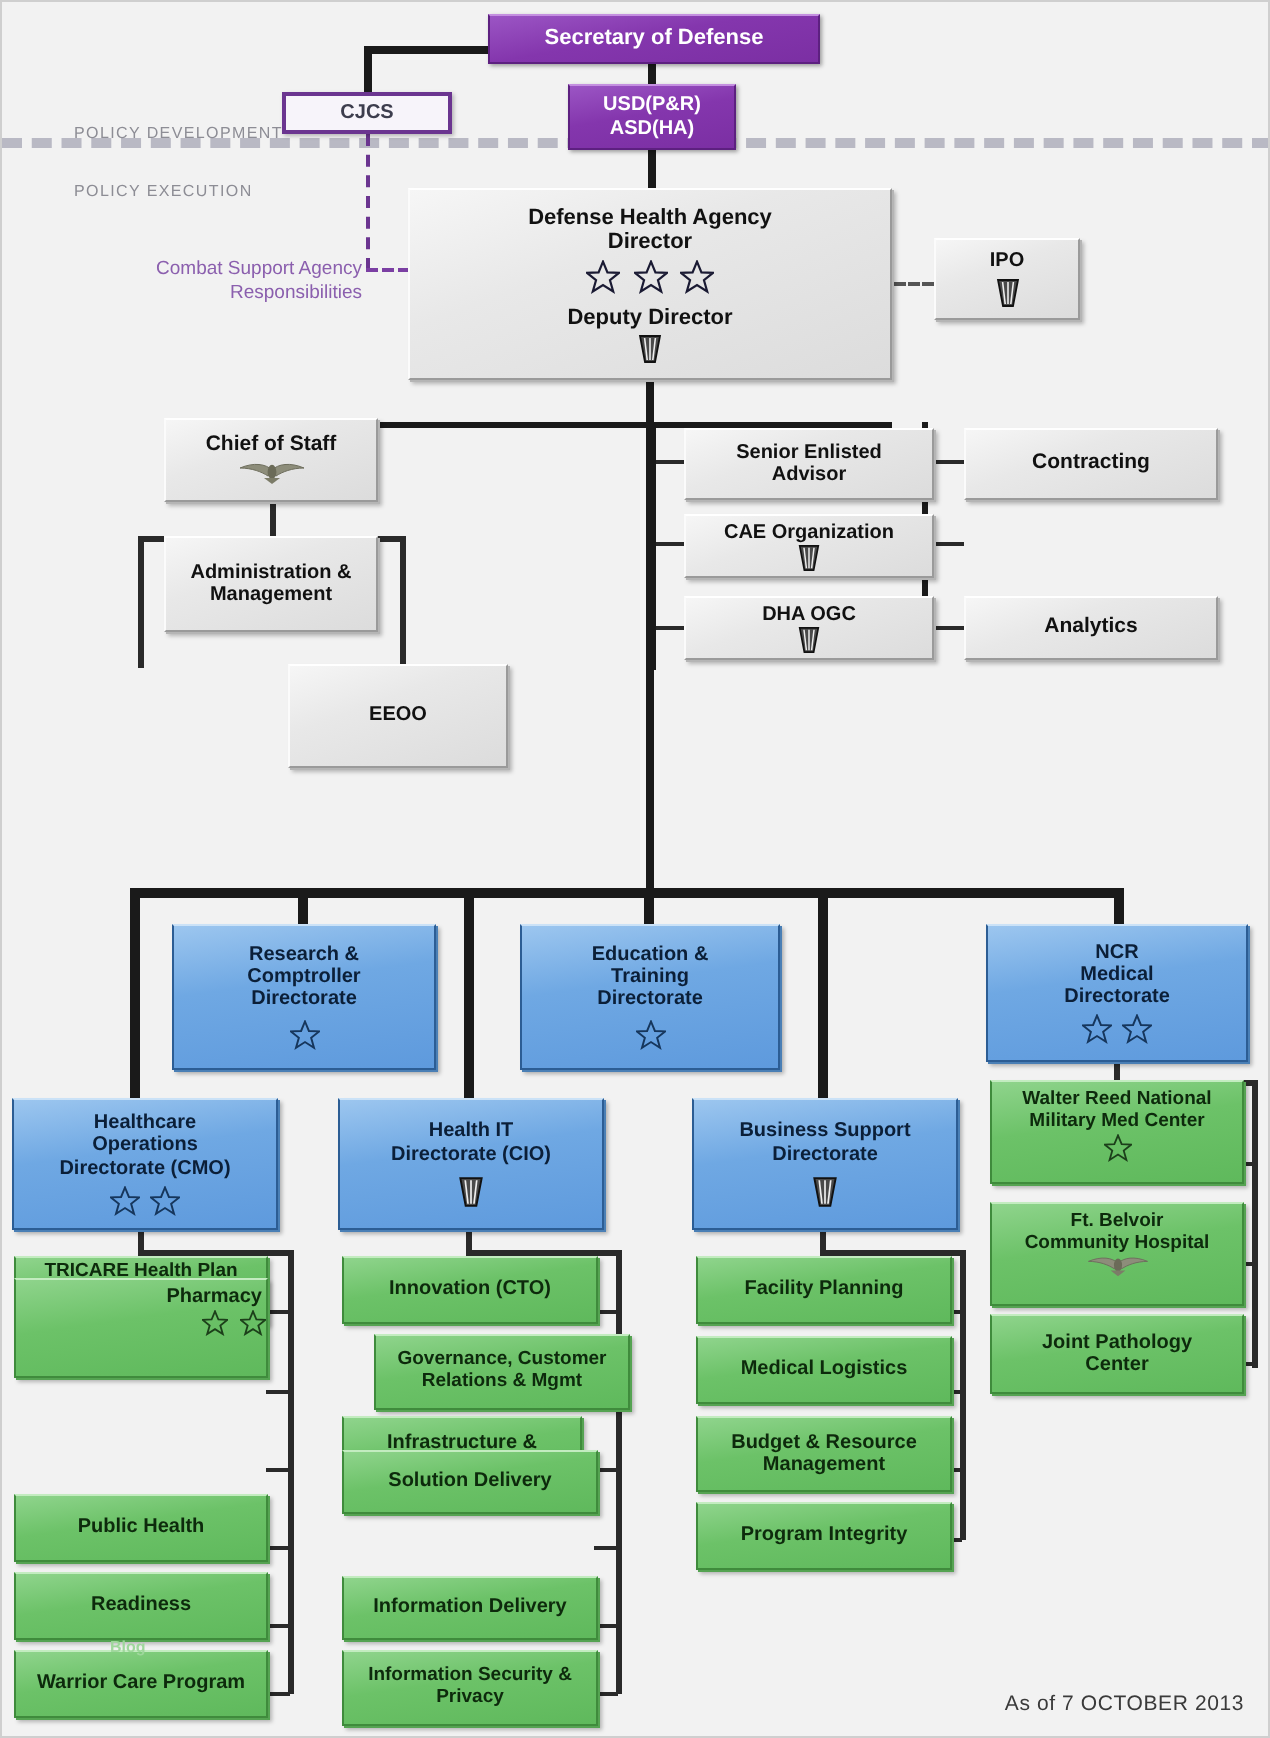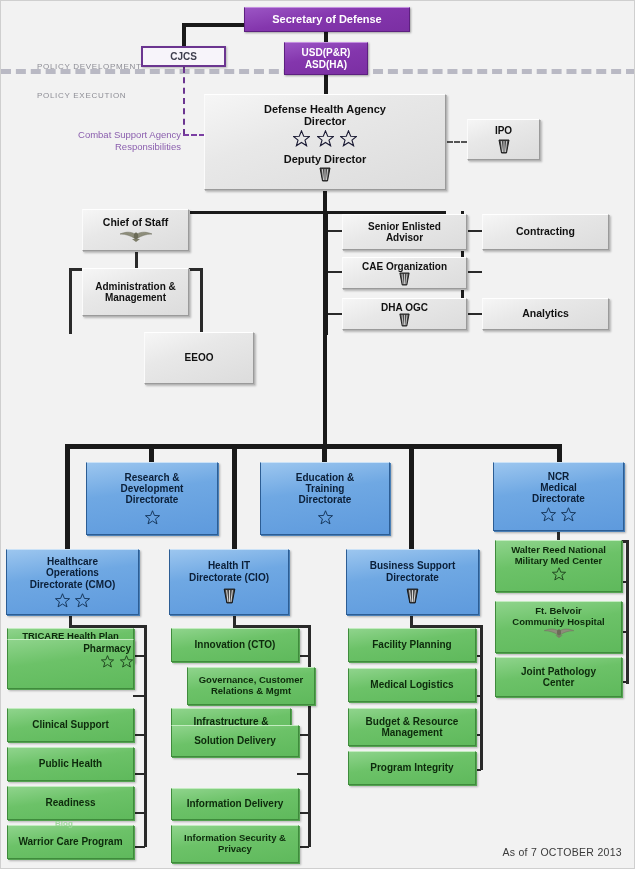--- a/index.html
+++ b/index.html
@@ -326,21 +326,21 @@
     <span class="lbl">Contracting</span>
   </div>
 
 
   <div class="box grey" style="left:481px;top:297px;width:127px;height:32px;font-size:10.5px;">
     <span class="lbl">Analytics</span>
   </div>
 
   <div class="box blue" style="left:85px;top:461px;width:132px;height:73px;font-size:10px;">
     <span class="lbl">Research &amp;</span>
-    <span class="lbl">Development</span>
+    <span class="lbl">Comptroller</span>
     <span class="lbl">Directorate</span>
     <span class="rank" style="margin-top:5px;">
       <svg width="15" height="15" viewBox="0 0 20 20">
           <polygon points="10,1 12.6,7.3 19.4,7.6 14.1,11.9 16,18.5 10,14.7 4,18.5 5.9,11.9 0.6,7.6 7.4,7.3" fill="none" stroke="#16365c" stroke-width="1.3"></polygon>
         </svg>
     </span>
   </div>
 
   <div class="box blue" style="left:259px;top:461px;width:130px;height:73px;font-size:10px;">
     <span class="lbl">Education &amp;</span>
@@ -374,21 +374,21 @@
     <span class="rank" style="margin-top:3px;">
       <svg width="15" height="15" viewBox="0 0 20 20">
           <polygon points="10,1 12.6,7.3 19.4,7.6 14.1,11.9 16,18.5 10,14.7 4,18.5 5.9,11.9 0.6,7.6 7.4,7.3" fill="none" stroke="#16365c" stroke-width="1.3"></polygon>
         </svg>
       <svg width="15" height="15" viewBox="0 0 20 20">
           <polygon points="10,1 12.6,7.3 19.4,7.6 14.1,11.9 16,18.5 10,14.7 4,18.5 5.9,11.9 0.6,7.6 7.4,7.3" fill="none" stroke="#16365c" stroke-width="1.3"></polygon>
         </svg>
     </span>
   </div>
 
-  <div class="box blue" style="left:168px;top:548px;width:120px;height:66px;font-size:10px;">
+  <div class="box blue" style="left:168px;top:548px;width:133px;height:66px;font-size:10px;">
     <span class="lbl">Health IT</span>
     <span class="lbl">Directorate (CIO)</span>
     <span class="rank" style="margin-top:5px;">
       <svg width="15" height="16" viewBox="0 0 14 15">
           <polygon points="2,1 12,1 9.5,14 4.5,14" fill="#4a4a4a" stroke="#111" stroke-width="0.9"></polygon>
           <line x1="4.3" y1="2" x2="5.6" y2="13" stroke="#eee" stroke-width="0.8"></line>
           <line x1="7" y1="2" x2="7" y2="13" stroke="#eee" stroke-width="0.8"></line>
           <line x1="9.7" y1="2" x2="8.4" y2="13" stroke="#eee" stroke-width="0.8"></line>
         </svg>
     </span>
@@ -448,23 +448,20 @@
     <span class="lbl">Pharmacy</span>
     <span class="rank" style="margin-top:1px;">
       <svg width="13" height="13" viewBox="0 0 20 20">
           <polygon points="10,1 12.6,7.3 19.4,7.6 14.1,11.9 16,18.5 10,14.7 4,18.5 5.9,11.9 0.6,7.6 7.4,7.3" fill="none" stroke="#1c3f1a" stroke-width="1.4"></polygon>
         </svg>
       <svg width="13" height="13" viewBox="0 0 20 20">
           <polygon points="10,1 12.6,7.3 19.4,7.6 14.1,11.9 16,18.5 10,14.7 4,18.5 5.9,11.9 0.6,7.6 7.4,7.3" fill="none" stroke="#1c3f1a" stroke-width="1.4"></polygon>
         </svg>
     </span>
   </div>
-  <div class="box green" style="left:6px;top:707px;width:127px;height:34px;font-size:10px;">
-    <span class="lbl">Clinical Support</span>
-  </div>
   <div class="box green" style="left:6px;top:746px;width:127px;height:34px;font-size:10px;">
     <span class="lbl">Public Health</span>
   </div>
   <div class="box green" style="left:6px;top:785px;width:127px;height:34px;font-size:10px;">
     <span class="lbl">Readiness</span>
   </div>
   <div class="box green" style="left:6px;top:824px;width:127px;height:34px;font-size:10px;">
     <span class="lbl">Warrior Care Program</span>
   </div>
   <div class="ftext ghost" style="left:38px;top:818px;">Blog</div>

